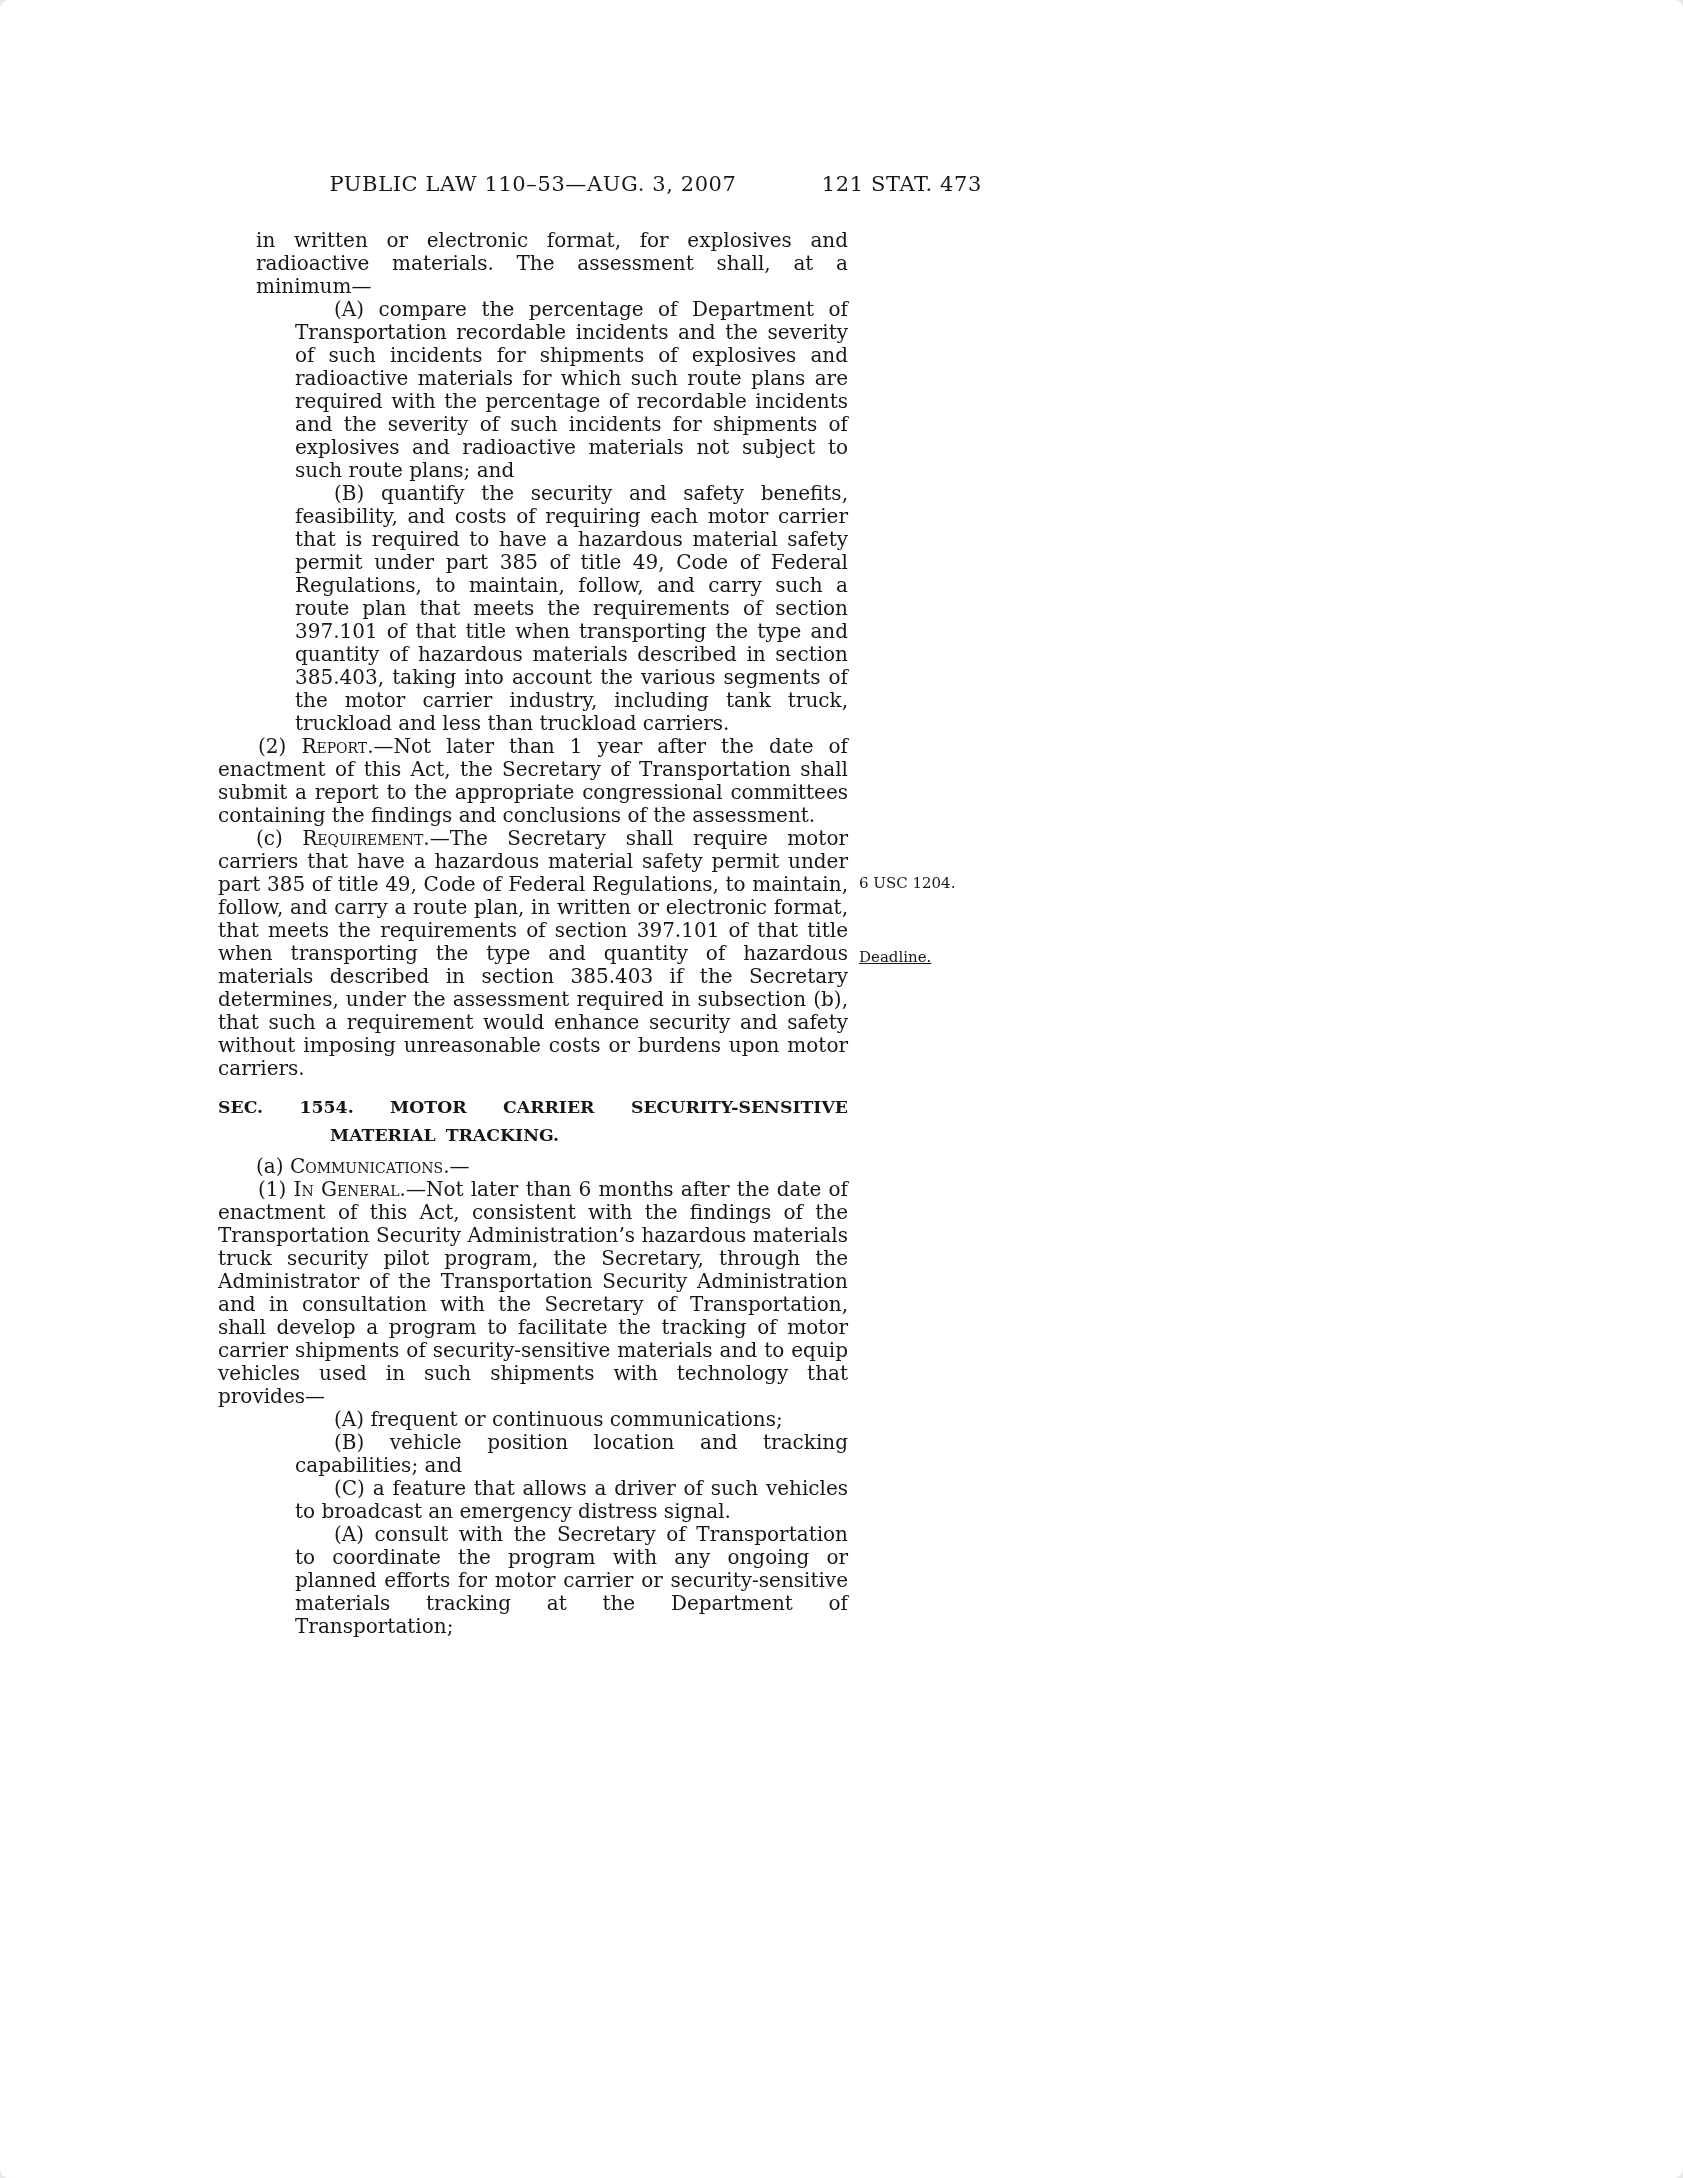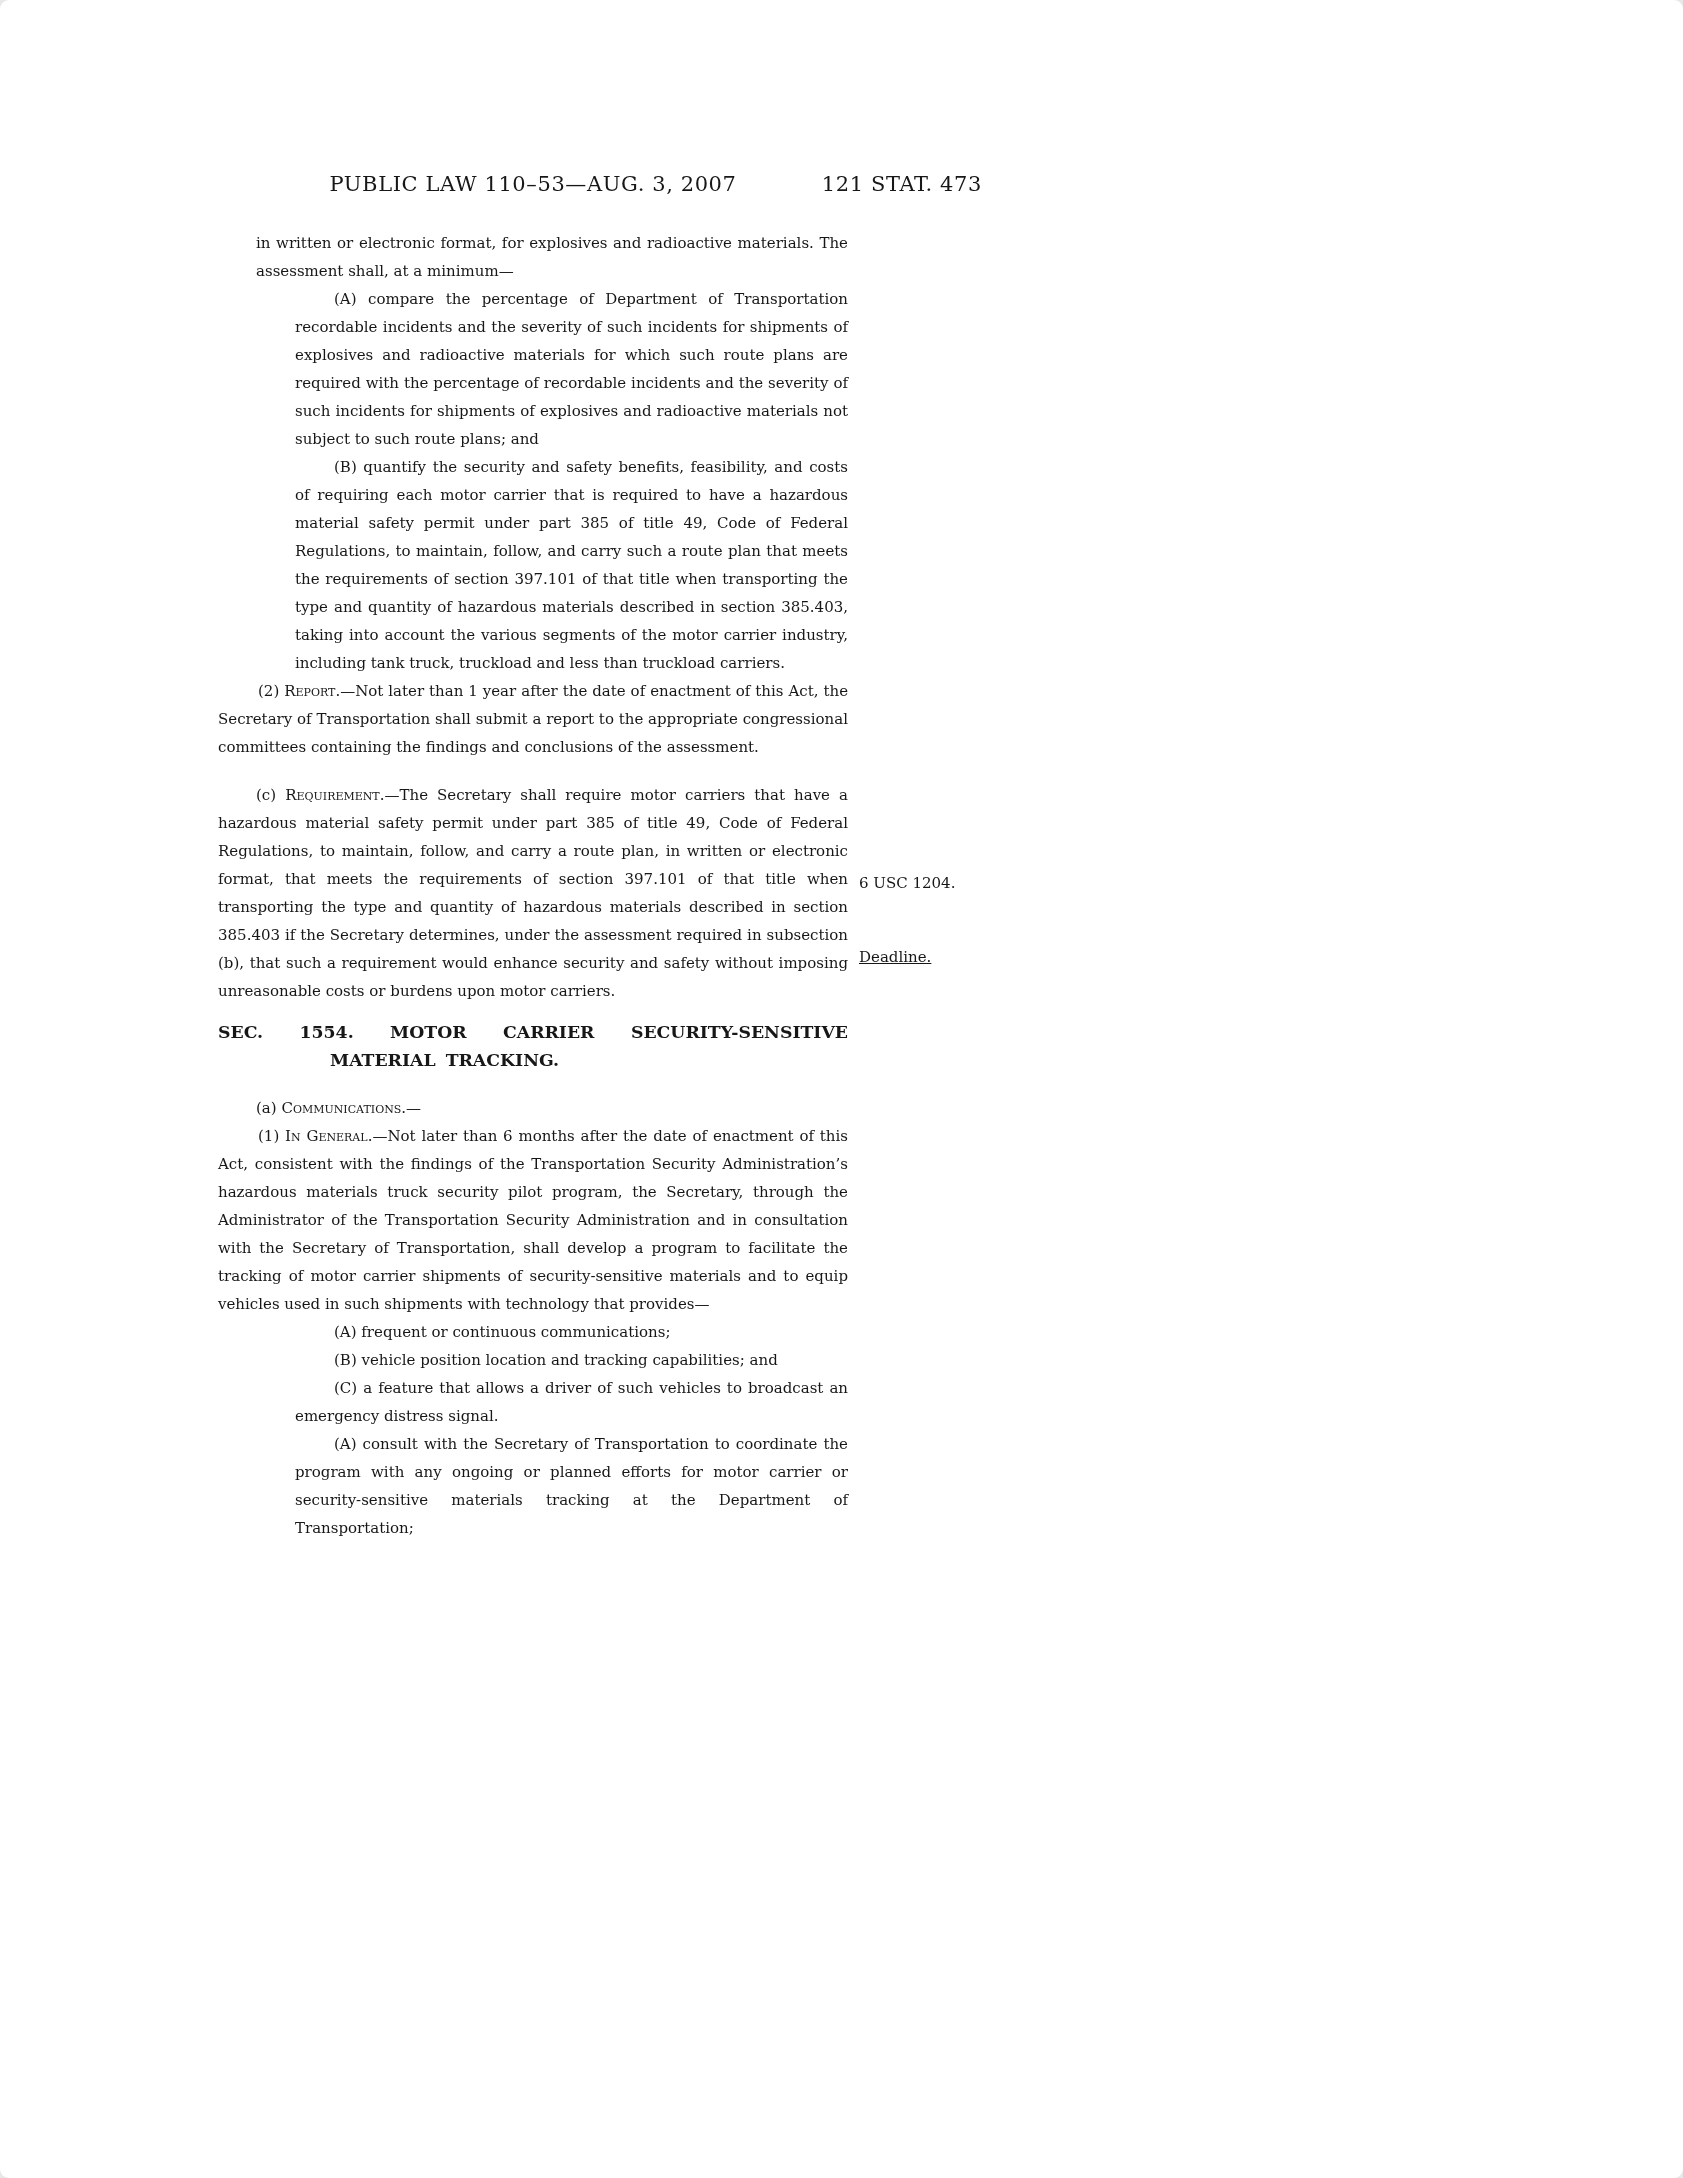--- a/index.html
+++ b/index.html
@@ -41,26 +41,26 @@
     left: 218px;
     width: 630px;
   }
   .notes {
     position: absolute;
     top: 229px;
     left: 859px;
     width: 168px;
   }
   .para {
-    font-size: 15px;
-    line-height: 28px;
+    font-size: 20px;
+    line-height: 23px;
     text-align: justify;
     hyphens: none;
   }
-  .level-flush { text-indent: 38px; margin-top: 20px; }
+  .level-flush { text-indent: 38px; }
   .level-cont  { margin-left: 38px; text-indent: 0; }
   .level-para  { text-indent: 40px; }
   .level-sub   { margin-left: 77px; text-indent: 39px; }
   .level-heading {
     font-weight: bold;
     padding-left: 112px;
     text-indent: -112px;
     margin-top: 13px;
     margin-bottom: 6px;
     line-height: 28px;

